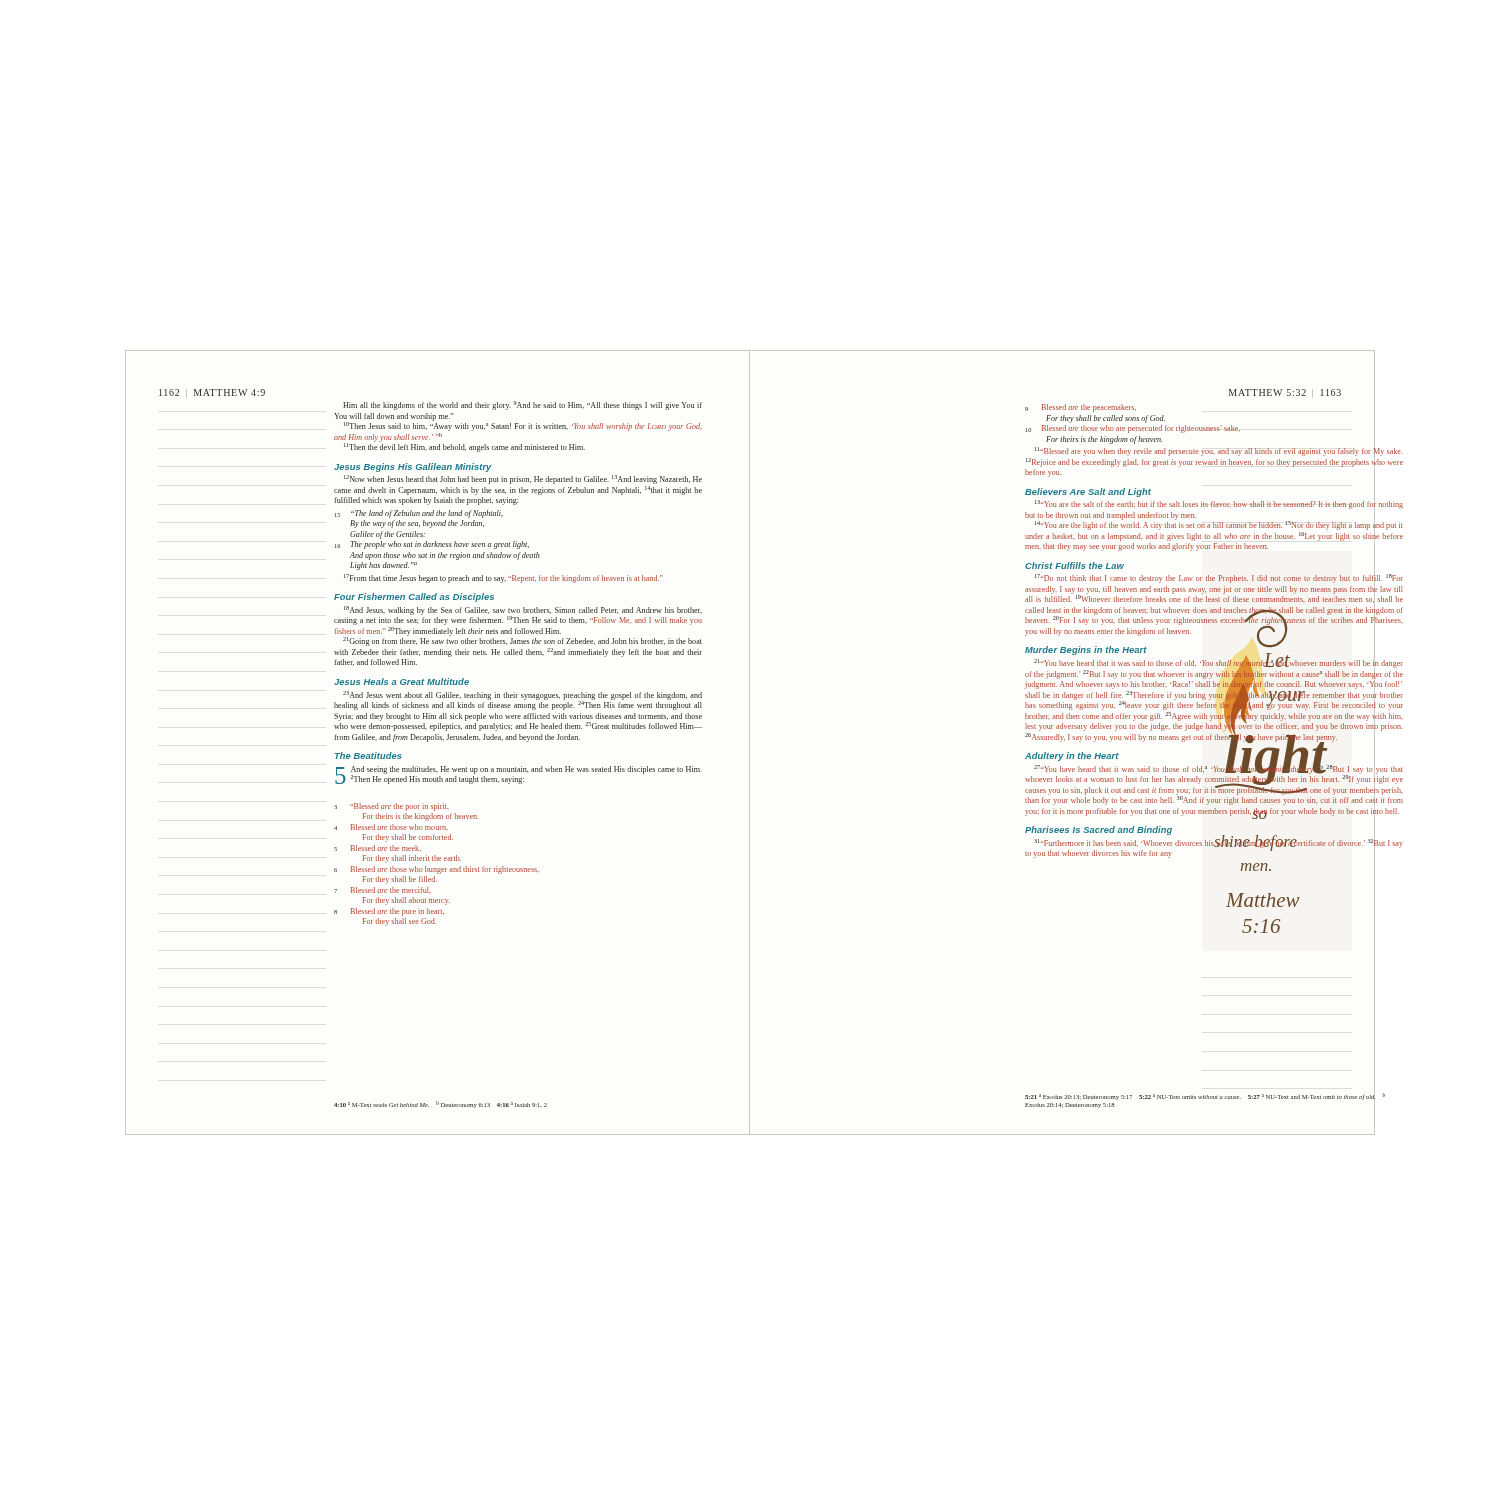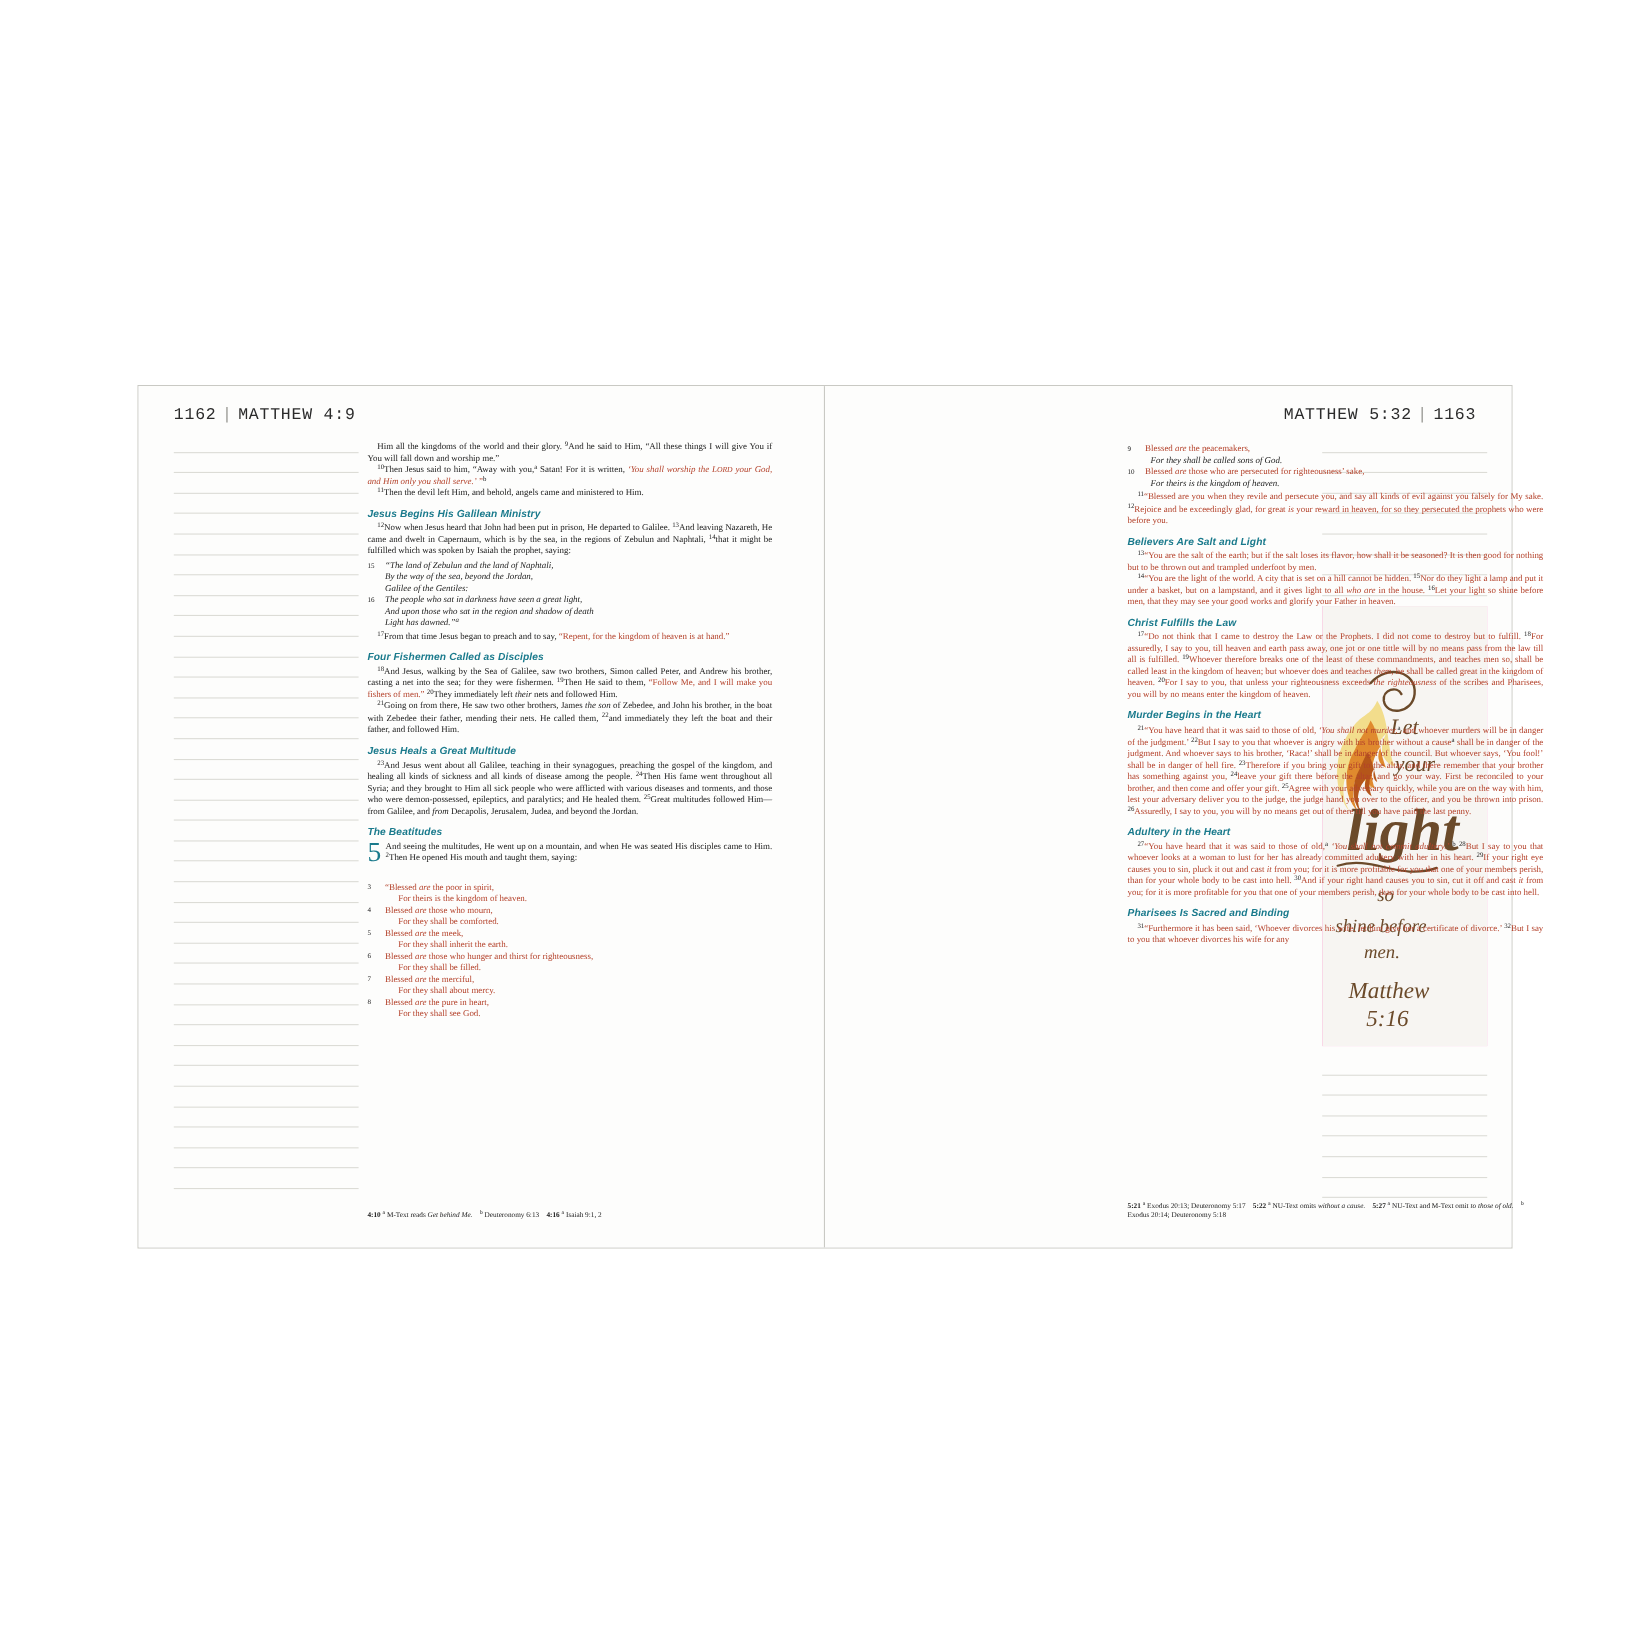--- a/index.html
+++ b/index.html
@@ -31,23 +31,23 @@
     position: relative;
     width: 50%;
     height: 100%;
     box-sizing: border-box;
     background: #fdfdfc;
   }
   .page.left { border-right: 1px solid #c9c9c4; }
 
   .running-head {
     position: absolute;
-    top: 18px;
-    font-family: Liberation Mono, monospace;
-    font-size: 15px;
+    top: 36px;
+    font-family: Liberation Serif, serif;
+    font-size: 10px;
     letter-spacing: 0.7px;
     color: #2b2b2b;
   }
   .rh-left { left: 32px; }
   .rh-right { right: 32px; }
   .rh-sep { color: #9a9a96; padding: 0 5px; }
 
   
   .rules {
     position: absolute;

